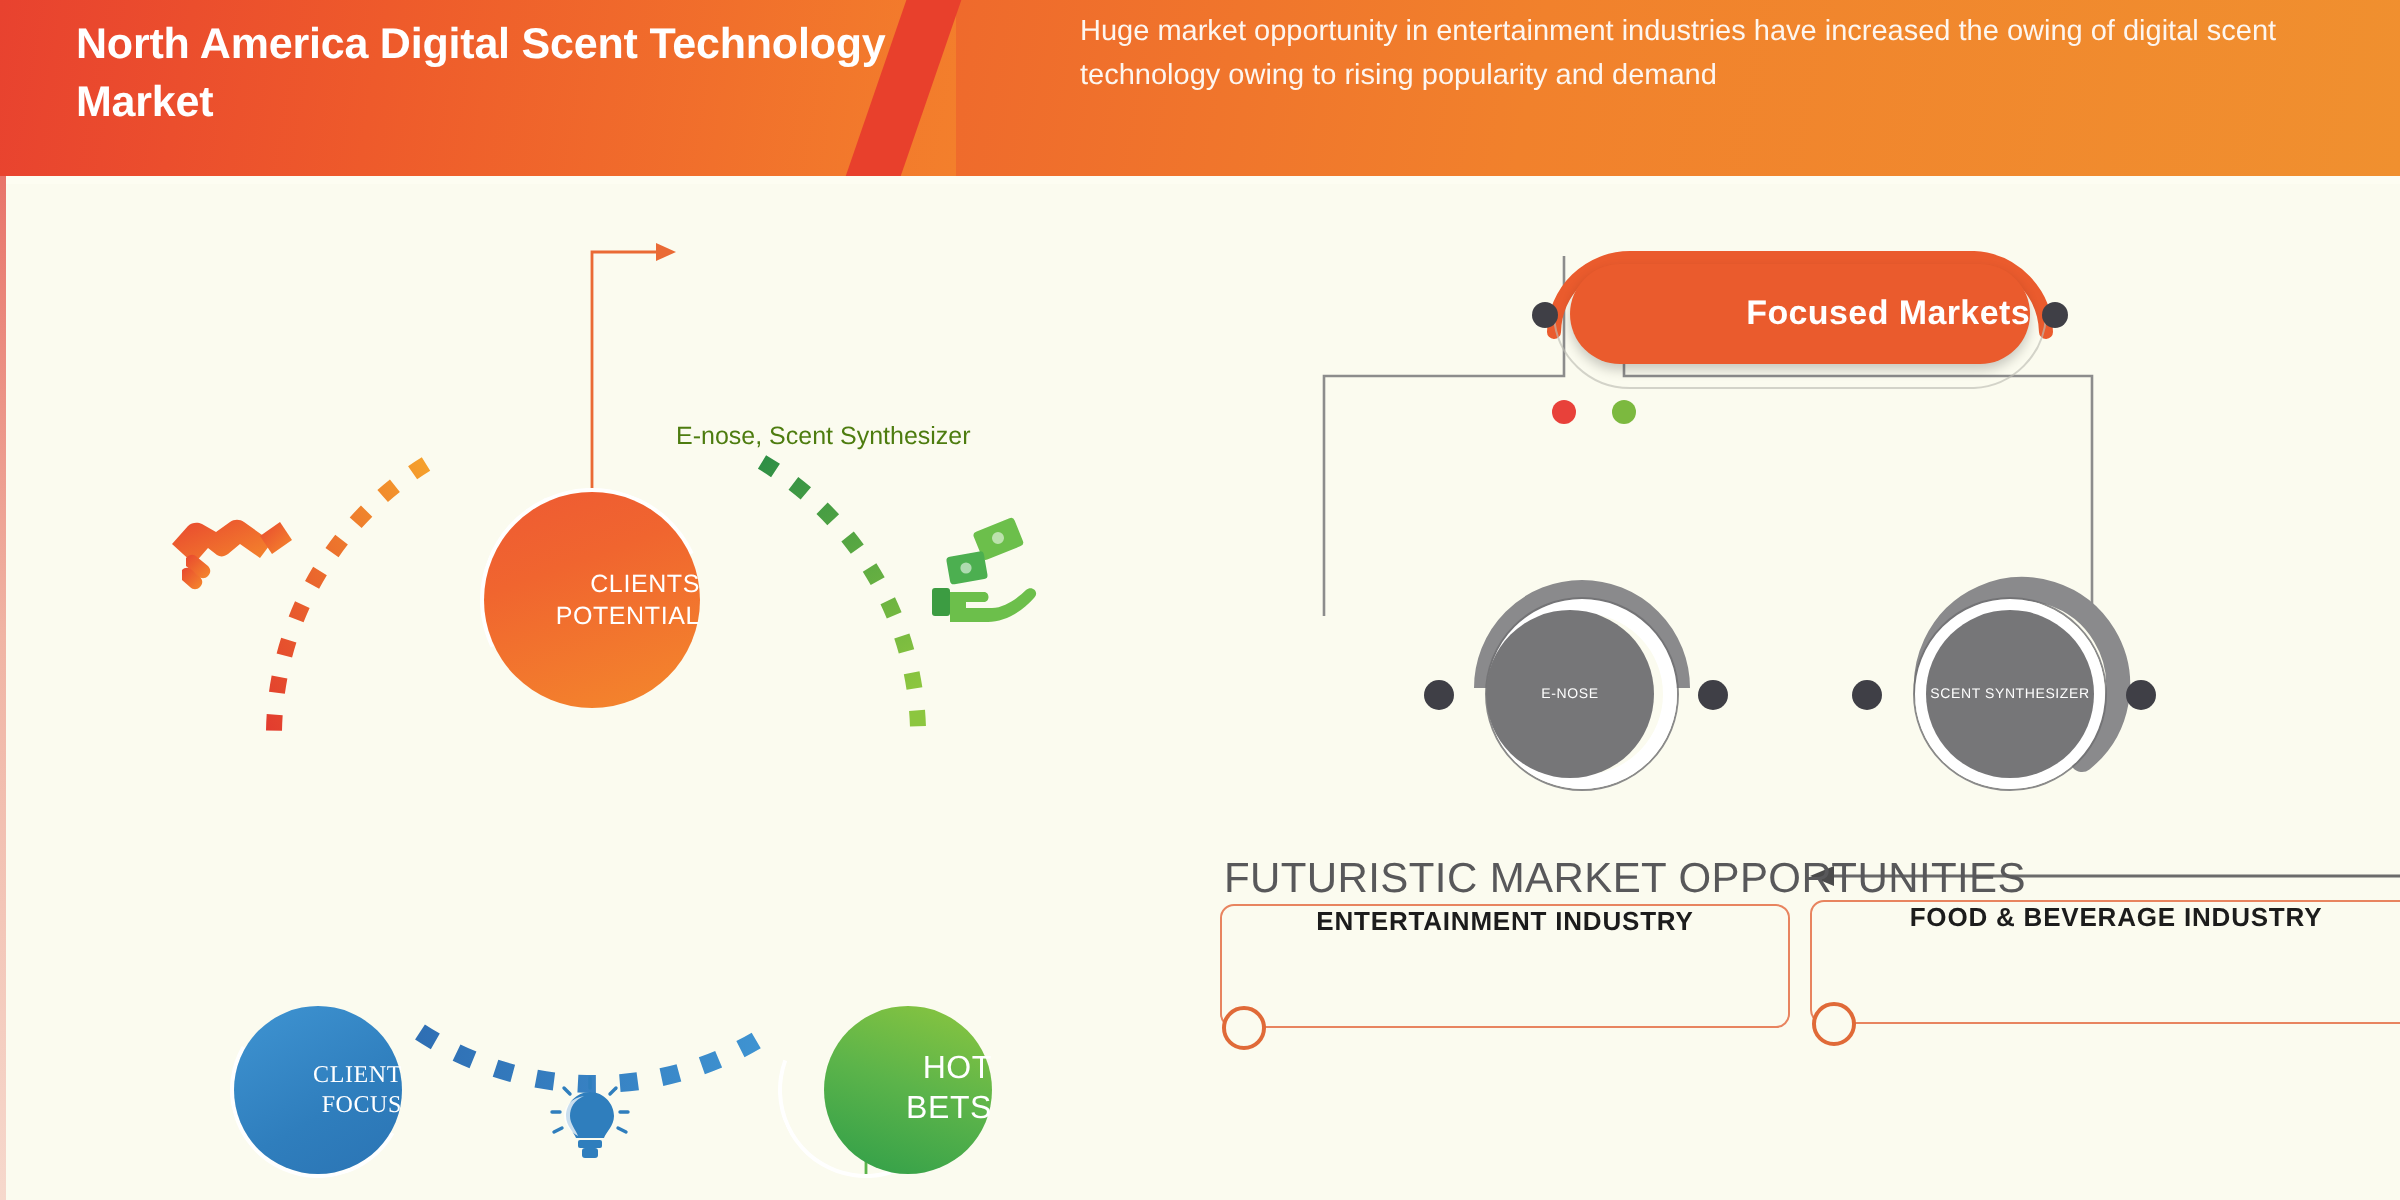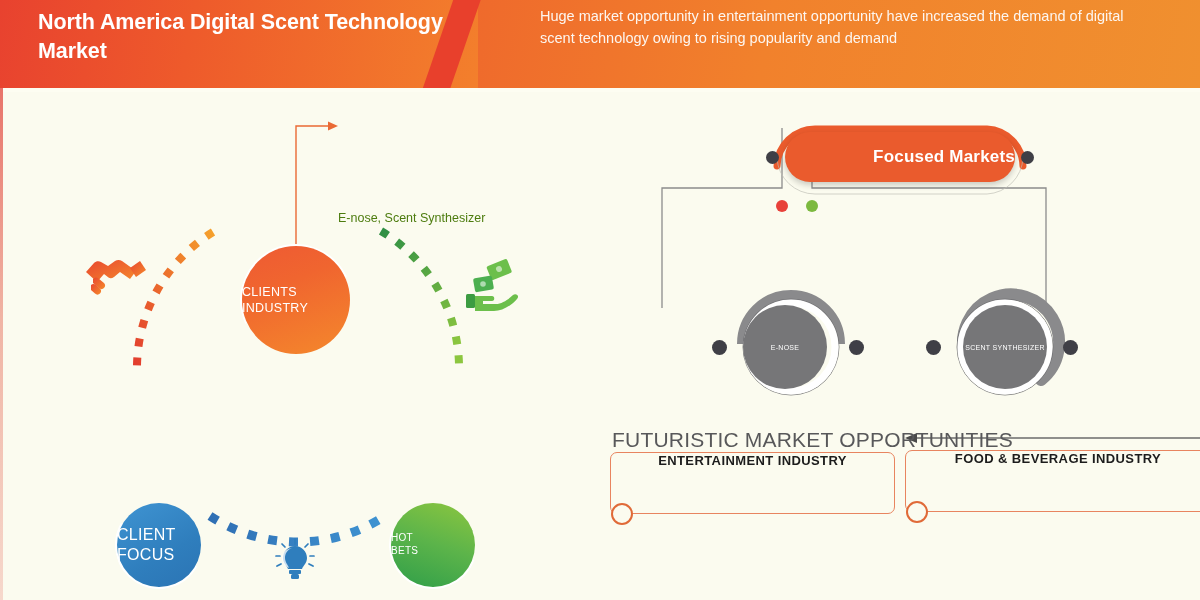--- a/index.html
+++ b/index.html
@@ -58,42 +58,43 @@
     position:absolute; left:0; top:88px; width:3px; height:512px;
     background:linear-gradient(180deg,#e8746a 0%,#f0b4a4 45%,#f6d8cc 100%);
     z-index:9;
   }
   
   .left-panel { position:absolute; left:0; top:88px; width:600px; height:512px; }
   .node {
     position:absolute;
     border-radius:50%;
     display:flex; flex-direction:column;
-    align-items:flex-start; justify-content:center;
+    align-items:flex-end; justify-content:center;
     color:#ffffff;
     text-align:center;
     line-height:1.28;
     font-size:13px;
     letter-spacing:0.3px;
   }
   .node .lbl { display:block; }
   .node-clients {
     left:242px; top:158px; width:108px; height:108px;
     background:linear-gradient(160deg,#ee5a33 0%,#f0652f 35%,#f4882c 100%);
     font-size:12.5px;
   }
   .node-client-focus {
     left:117px; top:415px; width:84px; height:84px;
     background:linear-gradient(150deg,#3f94d2 0%,#2f7ebd 60%,#2b74b4 100%);
+    font-size:12px;
+    font-family:Liberation Serif, serif;
+  }
+  .node-hot-bets {
+    left:412px; top:415px; width:84px; height:84px;
+    background:linear-gradient(200deg,#8cc63f 0%,#5cb44a 48%,#2f9e49 100%);
     font-size:16px;
-  }
-  .node-hot-bets {
-    left:391px; top:415px; width:84px; height:84px;
-    background:linear-gradient(200deg,#8cc63f 0%,#5cb44a 48%,#2f9e49 100%);
-    font-size:10px;
   }
   .ring-arc {
     position:absolute;
     border-radius:50%;
     border:2px solid #ffffff;
     pointer-events:none;
   }
   .svg-layer { position:absolute; left:0; top:0; width:600px; height:512px; }
   .anno {
     position:absolute;
@@ -161,21 +162,21 @@
 </head>
 <body>
 
 <div id="page">
 
   <div class="header">
     <div class="rightwash"></div>
     <div class="stripe"></div>
   </div>
   <div class="header-title">North America Digital Scent Technology Market</div>
-  <div class="header-sub">Huge market opportunity in entertainment opportunity have increased the demand of digital scent technology owing to rising popularity and demand</div>
+  <div class="header-sub">Huge market opportunity in entertainment industries have increased the owing of digital scent technology owing to rising popularity and demand</div>
   <div class="header-underline"></div>
   <div class="left-border"></div>
 
   <div class="left-panel">
 
     <svg class="svg-layer" viewBox="0 0 600 512">
       <defs>
         <linearGradient id="gOrangeDash" x1="0" y1="1" x2="1" y2="0">
           <stop offset="0%" stop-color="#e23c2e"></stop>
           <stop offset="100%" stop-color="#f5a02c"></stop>
@@ -240,21 +241,21 @@
           <line x1="31" y1="13" x2="35" y2="13"></line>
           <line x1="-2" y1="23" x2="2" y2="21"></line>
           <line x1="34" y1="23" x2="30" y2="21"></line>
         </g>
       </g>
     </svg>
 
     <div class="ring-arc" style="left:240px; top:156px; width:112px; height:112px; border-color:transparent; border-top-color:#ffffff; border-left-color:#ffffff; transform:rotate(20deg);"></div>
     <div class="node node-clients">
       <span class="lbl">CLIENTS</span>
-      <span class="lbl">INDUSTRY</span>
+      <span class="lbl">POTENTIAL</span>
     </div>
 
     <div class="ring-arc" style="left:115px; top:413px; width:88px; height:88px; border-color:transparent; border-bottom-color:#ffffff; border-left-color:#ffffff; transform:rotate(-15deg);"></div>
     <div class="node node-client-focus">
       <span class="lbl">CLIENT</span>
       <span class="lbl">FOCUS</span>
     </div>
 
     <div class="ring-arc" style="left:389px; top:413px; width:88px; height:88px; border-color:transparent; border-bottom-color:#ffffff; border-left-color:#ffffff; transform:rotate(-25deg);"></div>
     <div class="node node-hot-bets">

